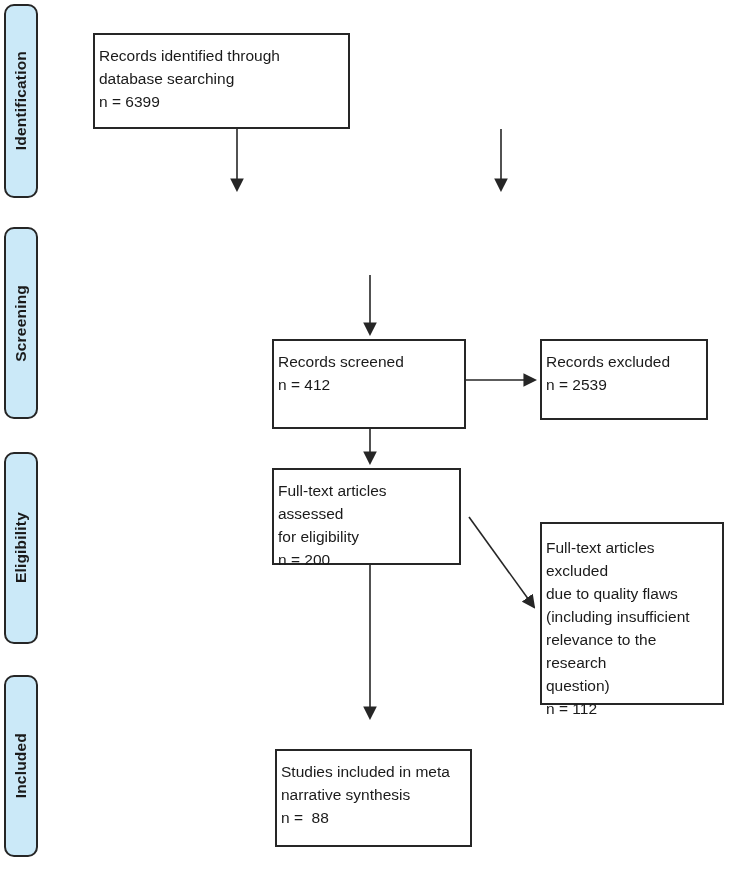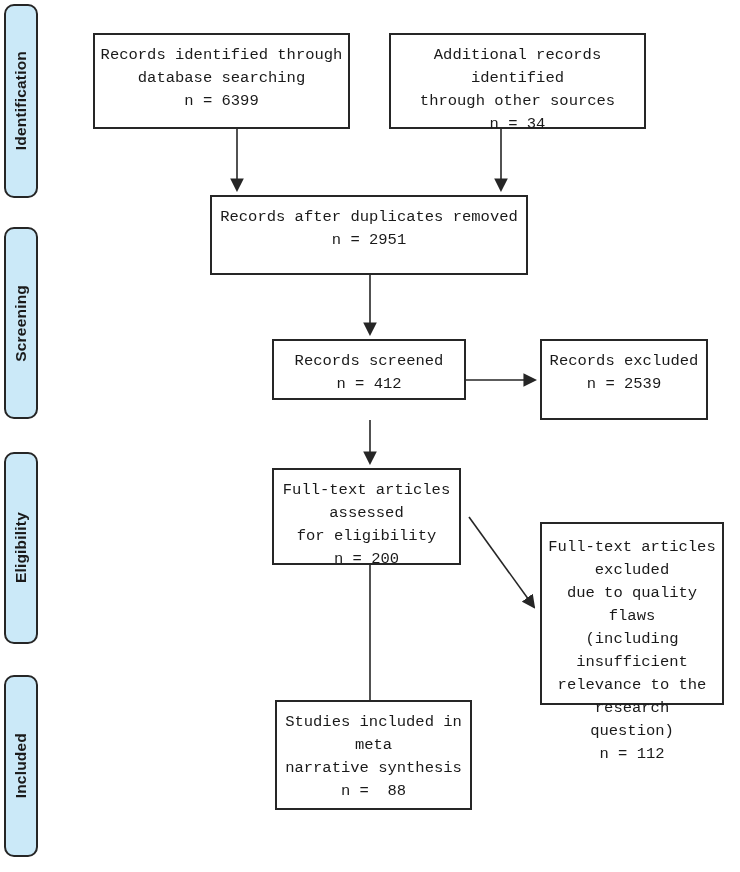--- a/index.html
+++ b/index.html
@@ -39,35 +39,33 @@
   #stage-screening{top:227px;height:192px;}
   #stage-eligibility{top:452px;height:192px;}
   #stage-included{top:675px;height:182px;}
 
   
   .flowbox{
     position:absolute;
     background:var(--box-bg);
     border:2px solid var(--line-color);
     box-sizing:border-box;
-    text-align:center;
     font-size:15.5px;
     line-height:23px;
     padding:9px 4px 0 4px;
     white-space:pre-wrap;
-    font-family:Liberation Mono, monospace;
   }
   #box-records-identified{left:93px;top:33px;width:257px;height:96px;}
   #box-additional-records{left:389px;top:33px;width:257px;height:96px;}
   #box-duplicates-removed{left:210px;top:195px;width:318px;height:80px;}
-  #box-records-screened{left:272px;top:339px;width:194px;height:61px;}
+  #box-records-screened{left:272px;top:339px;width:194px;height:90px;}
   #box-records-excluded{left:540px;top:339px;width:168px;height:81px;}
   #box-fulltext-assessed{left:272px;top:468px;width:189px;height:97px;}
   #box-fulltext-excluded{left:540px;top:522px;width:184px;height:183px;padding-top:12px;}
-  #box-studies-included{left:275px;top:700px;width:197px;height:110px;}
+  #box-studies-included{left:275px;top:749px;width:197px;height:98px;}
 
   
   #arrow-layer{
     position:absolute;left:0;top:0;width:740px;height:872px;
     pointer-events:none;
   }
   #arrow-layer line{
     stroke:var(--line-color);
     stroke-width:1.6;
   }
@@ -101,25 +99,20 @@
     <line x1="370" y1="275" x2="370" y2="334" marker-end="url(#arrowhead)"></line>
     <line x1="466" y1="380" x2="535" y2="380" marker-end="url(#arrowhead)"></line>
     <line x1="370" y1="420" x2="370" y2="463" marker-end="url(#arrowhead)"></line>
     <line x1="469" y1="517" x2="534" y2="607" marker-end="url(#arrowhead)"></line>
     <line x1="370" y1="565" x2="370" y2="718" marker-end="url(#arrowhead)"></line>
   </svg>
 
   <div class="flowbox" id="box-records-identified">Records identified through
 database searching
 n = 6399</div>
-  <div class="flowbox" id="box-additional-records">Additional records identified
-through other sources
-n = 34</div>
-  <div class="flowbox" id="box-duplicates-removed">Records after duplicates removed
-n = 2951</div>
   <div class="flowbox" id="box-records-screened">Records screened
 n = 412</div>
   <div class="flowbox" id="box-records-excluded">Records excluded
 n = 2539</div>
   <div class="flowbox" id="box-fulltext-assessed">Full-text articles assessed
 for eligibility
 n = 200</div>
   <div class="flowbox" id="box-fulltext-excluded">Full-text articles excluded
 due to quality flaws
 (including insufficient

